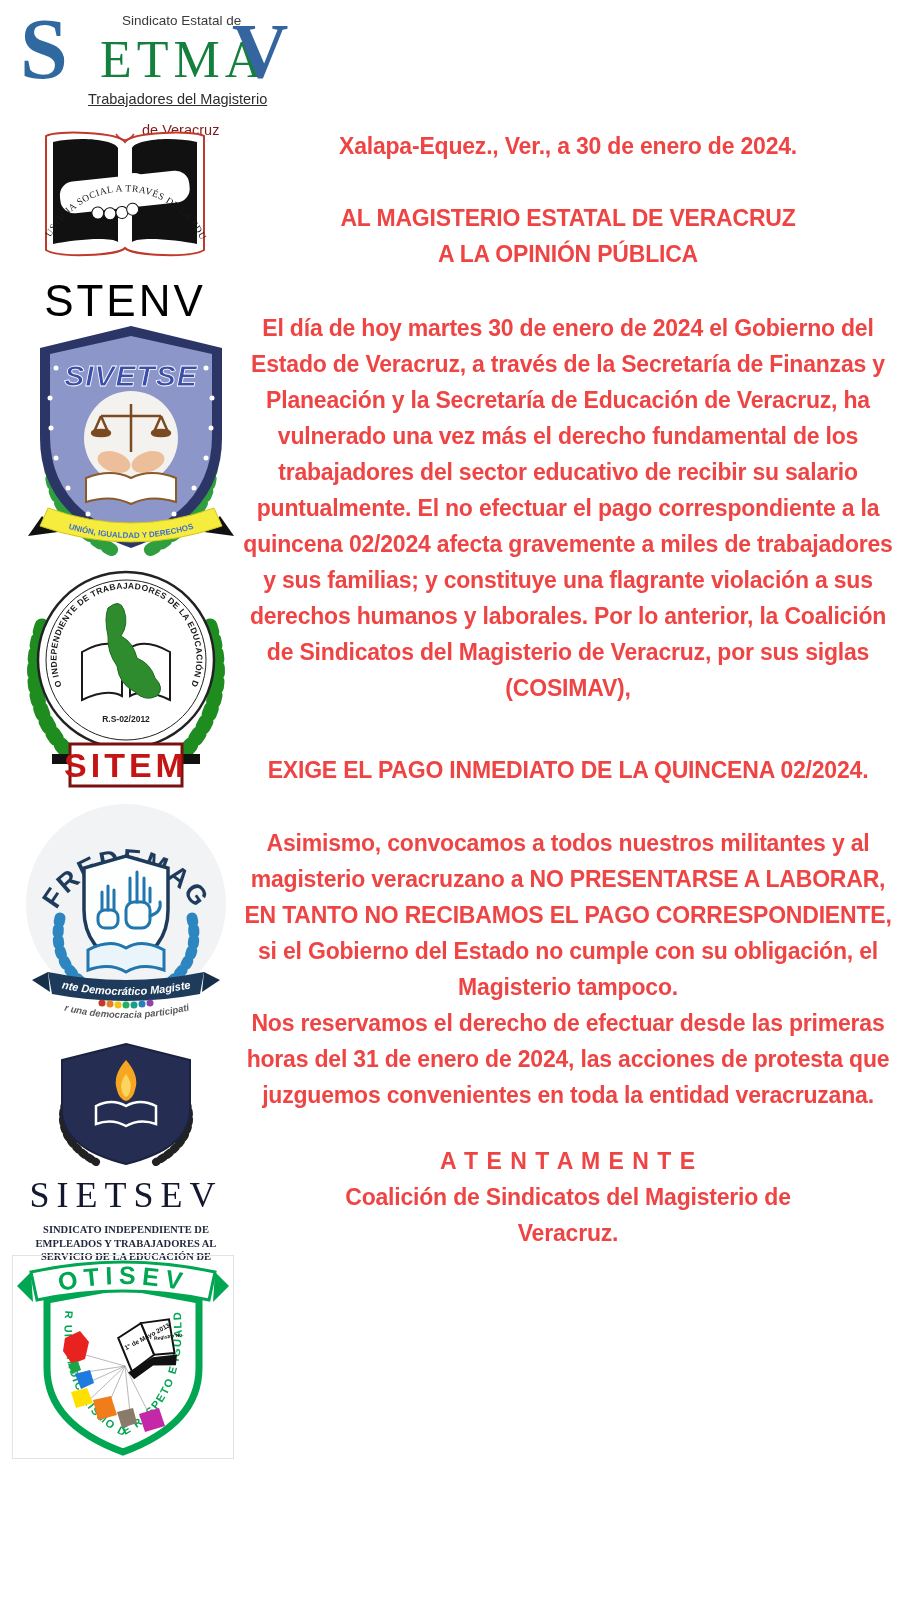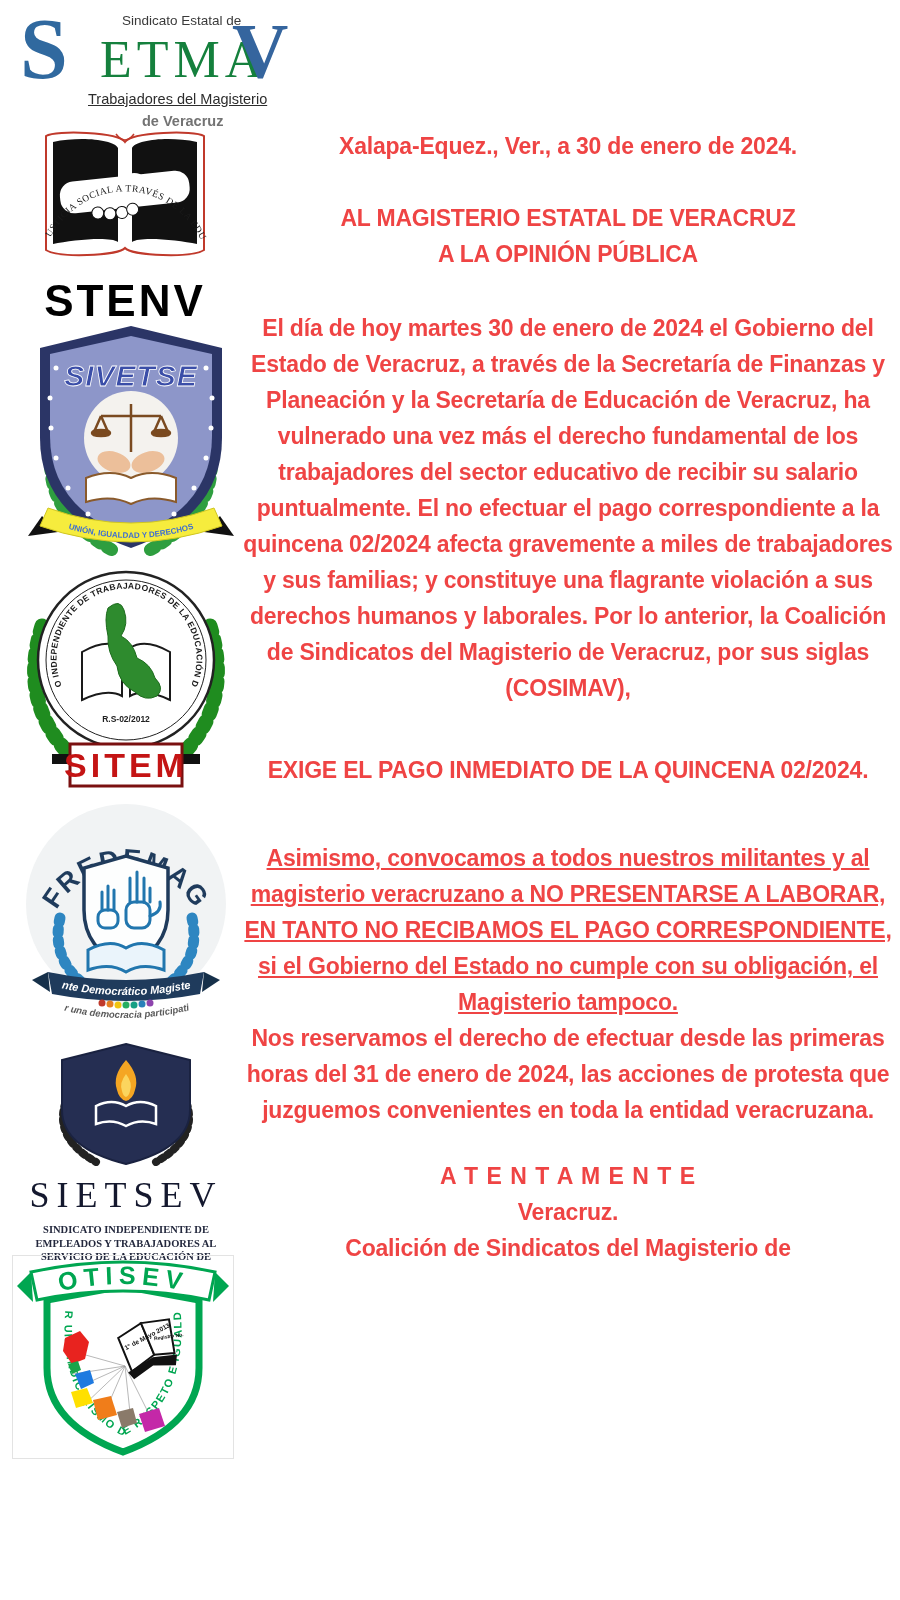--- a/index.html
+++ b/index.html
@@ -7,43 +7,43 @@
         font-family:"Liberation Sans",sans-serif;overflow:hidden;}
 
   
   .setmav{position:absolute;left:6px;top:2px;width:300px;height:116px;}
   .setmav span{position:absolute;line-height:1;}
   .sl-top{left:116px;top:12px;font-size:13.5px;color:#3a3a3a;}
   .sl-s{left:14px;top:4px;font-family:"Liberation Serif",serif;font-size:86px;font-weight:bold;color:#30699f;}
   .sl-mid{left:94px;top:32px;font-family:"Liberation Serif",serif;font-size:52px;color:#15803d;letter-spacing:5px;}
   .sl-v{left:226px;top:10px;font-family:"Liberation Serif",serif;font-size:78px;font-weight:bold;color:#35659e;}
   .sl-b1{left:82px;top:90px;font-size:14.5px;color:#2d2d2d;text-decoration:underline;}
-  .sl-b2{left:136px;top:112px;font-size:14.5px;color:#737373;font-weight:bold;}
+  .sl-b2{left:136px;top:121px;font-size:14.5px;color:#7f1d1d;}
 
   
   .logo-block{position:absolute;text-align:center;}
   .stenv{left:16px;top:120px;width:218px;}
-  .stenv-name{font-size:44px;font-weight:700;letter-spacing:3px;color:#000;margin-top:0px;}
+  .stenv-name{font-size:44px;font-weight:400;letter-spacing:3px;color:#000;margin-top:0px;}
   .sivetse{left:26px;top:320px;width:210px;}
   .sitem{left:12px;top:556px;width:228px;}
   .fredemag{left:20px;top:798px;width:212px;}
   .sietsev{left:10px;top:1040px;width:232px;}
   .sietsev-name{font-family:"Liberation Serif",serif;font-size:36px;letter-spacing:7px;color:#14182e;margin-top:4px;}
   .sietsev-sub{font-family:"Liberation Serif",serif;font-size:10.5px;font-weight:bold;color:#23283d;
                line-height:1.3;width:226px;margin:7px auto 0;}
   .otisev{left:12px;top:1255px;width:222px;height:204px;border:1px solid #e3e3e3;box-sizing:border-box;}
 
   
   .doc{position:absolute;left:238px;top:0;width:660px;color:#ef4444;font-weight:bold;
        text-align:center;font-size:23px;line-height:36px;letter-spacing:-0.2px;}
   .doc-date{margin-top:128px;}
   .doc-head{margin-top:36px;}
   .doc-p1{margin-top:38px;}
   .doc-demand{margin:46px auto 0;max-width:620px;}
-  .doc-p2{margin-top:52px;text-decoration:underline;}
+  .doc-p2{margin-top:37px;}
   .doc-p3{margin-top:0;}
   .doc-salute{margin-top:30px;letter-spacing:1px;}
   .doc-org{margin-top:0;}
 </style>
 </head>
 <body>
 
 <div class="page">
 
   <div class="setmav">
@@ -257,18 +257,18 @@
     <div class="doc-head">
       <div>AL MAGISTERIO ESTATAL DE VERACRUZ</div>
       <div>A LA OPINIÓN PÚBLICA</div>
     </div>
     <div class="doc-p1">El día de hoy martes 30 de enero de 2024 el Gobierno del Estado de Veracruz, a través de la Secretaría de Finanzas y Planeación y la Secretaría de Educación de Veracruz, ha vulnerado una vez más el derecho fundamental de los trabajadores del sector educativo de recibir su salario puntualmente. El no efectuar el pago correspondiente a la quincena 02/2024 afecta gravemente a miles de trabajadores y sus familias; y constituye una flagrante violación a sus derechos humanos y laborales. Por lo anterior, la Coalición de Sindicatos del Magisterio de Veracruz, por sus siglas (COSIMAV),</div>
     <div class="doc-demand">EXIGE EL PAGO INMEDIATO DE LA QUINCENA 02/2024.</div>
     <div class="doc-p2">Asimismo, convocamos a todos nuestros militantes y al magisterio veracruzano a NO PRESENTARSE A LABORAR, EN TANTO NO RECIBAMOS EL PAGO CORRESPONDIENTE, si el Gobierno del Estado no cumple con su obligación, el Magisterio tampoco.</div>
     <div class="doc-p3">Nos reservamos el derecho de efectuar desde las primeras horas del 31 de enero de 2024, las acciones de protesta que juzguemos convenientes en toda la entidad veracruzana.</div>
     <div class="doc-salute">A T E N T A M E N T E</div>
     <div class="doc-org">
+      <div>Coalición de Sindicatos del Magisterio de</div>
       <div>Veracruz.</div>
-      <div>Coalición de Sindicatos del Magisterio de</div>
     </div>
   </div>
 
 </div>
 
 </body></html>

